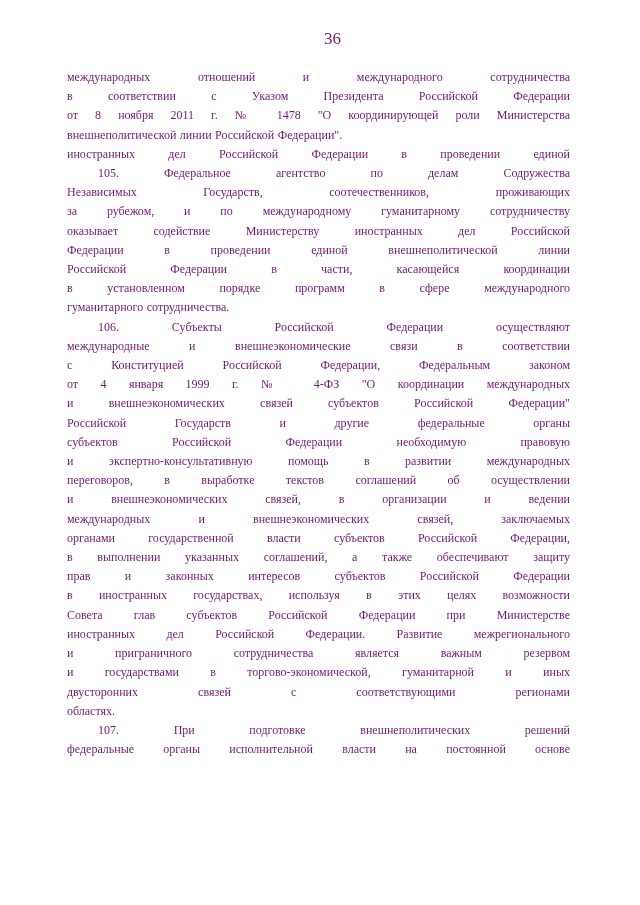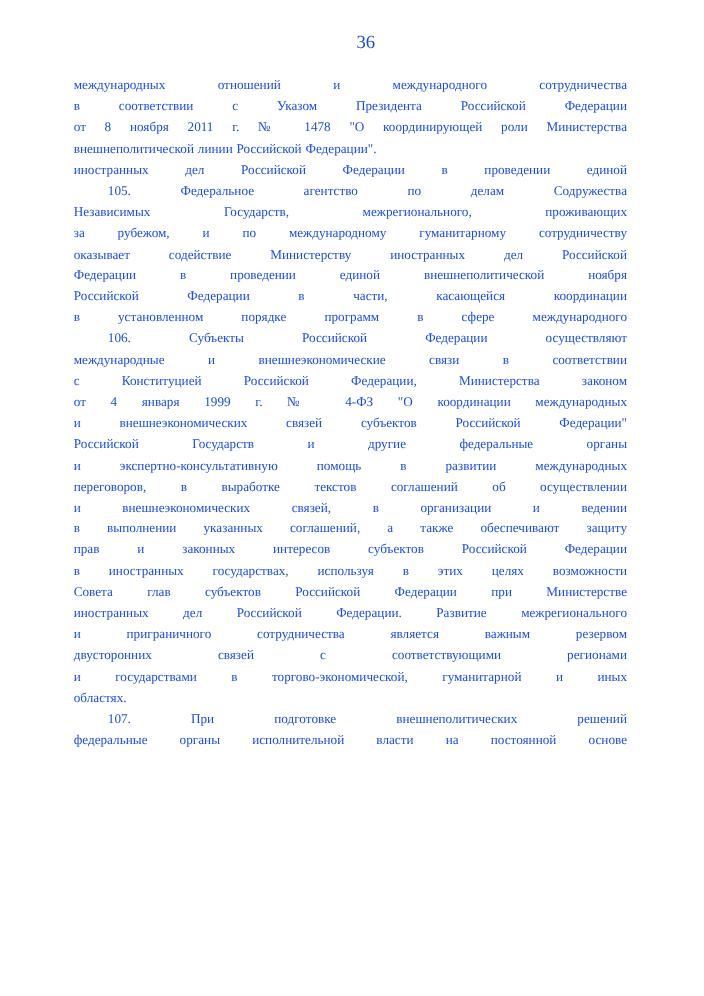--- a/index.html
+++ b/index.html
@@ -7,21 +7,21 @@
     padding: 0;
     background: #ffffff;
   }
   .page {
     position: relative;
     width: 640px;
     height: 905px;
     background: #ffffff;
     overflow: hidden;
     font-family: "Liberation Serif", "DejaVu Serif", serif;
-    color: #1d4ed8;
+    color: #701a75;
   }
   .page-number {
     position: absolute;
     top: 29px;
     left: 81px;
     width: 503px;
     text-align: center;
     font-size: 17px;
     line-height: 19px;
   }
@@ -60,45 +60,49 @@
   <div class="content">
       <div class="paragraph">
         <div class="line">международных отношений и международного сотрудничества</div>
         <div class="line">в соответствии с Указом Президента Российской Федерации</div>
         <div class="line">от 8 ноября 2011 г. № 1478 "О координирующей роли Министерства</div>
         <div class="line last">внешнеполитической линии Российской Федерации".</div>
         <div class="line">иностранных дел Российской Федерации в проведении единой</div>
       </div>
       <div class="paragraph">
         <div class="line para-first">105. Федеральное агентство по делам Содружества</div>
-        <div class="line">Независимых Государств, межрегионального, проживающих</div>
+        <div class="line">Независимых Государств, соотечественников, проживающих</div>
         <div class="line">за рубежом, и по международному гуманитарному сотрудничеству</div>
         <div class="line">оказывает содействие Министерству иностранных дел Российской</div>
-        <div class="line">Федерации в проведении единой внешнеполитической ноября</div>
+        <div class="line">Федерации в проведении единой внешнеполитической линии</div>
         <div class="line">Российской Федерации в части, касающейся координации</div>
         <div class="line">в установленном порядке программ в сфере международного</div>
+        <div class="line last">гуманитарного сотрудничества.</div>
       </div>
       <div class="paragraph">
         <div class="line para-first">106. Субъекты Российской Федерации осуществляют</div>
         <div class="line">международные и внешнеэкономические связи в соответствии</div>
-        <div class="line">с Конституцией Российской Федерации, Министерства законом</div>
+        <div class="line">с Конституцией Российской Федерации, Федеральным законом</div>
         <div class="line">от 4 января 1999 г. № 4-ФЗ "О координации международных</div>
         <div class="line">и внешнеэкономических связей субъектов Российской Федерации"</div>
         <div class="line">Российской Государств и другие федеральные органы</div>
+        <div class="line">субъектов Российской Федерации необходимую правовую</div>
         <div class="line">и экспертно-консультативную помощь в развитии международных</div>
         <div class="line">переговоров, в выработке текстов соглашений об осуществлении</div>
         <div class="line">и внешнеэкономических связей, в организации и ведении</div>
+        <div class="line">международных и внешнеэкономических связей, заключаемых</div>
+        <div class="line">органами государственной власти субъектов Российской Федерации,</div>
         <div class="line">в выполнении указанных соглашений, а также обеспечивают защиту</div>
         <div class="line">прав и законных интересов субъектов Российской Федерации</div>
         <div class="line">в иностранных государствах, используя в этих целях возможности</div>
         <div class="line">Совета глав субъектов Российской Федерации при Министерстве</div>
         <div class="line">иностранных дел Российской Федерации. Развитие межрегионального</div>
         <div class="line">и приграничного сотрудничества является важным резервом</div>
+        <div class="line">и государствами в торгово-экономической, гуманитарной и иных</div>
         <div class="line">двусторонних связей с соответствующими регионами</div>
-        <div class="line">и государствами в торгово-экономической, гуманитарной и иных</div>
         <div class="line last">областях.</div>
       </div>
       <div class="paragraph">
         <div class="line para-first">107. При подготовке внешнеполитических решений</div>
         <div class="line">федеральные органы исполнительной власти на постоянной основе</div>
       </div>
     </div>
 </div>
 
 </body></html>

